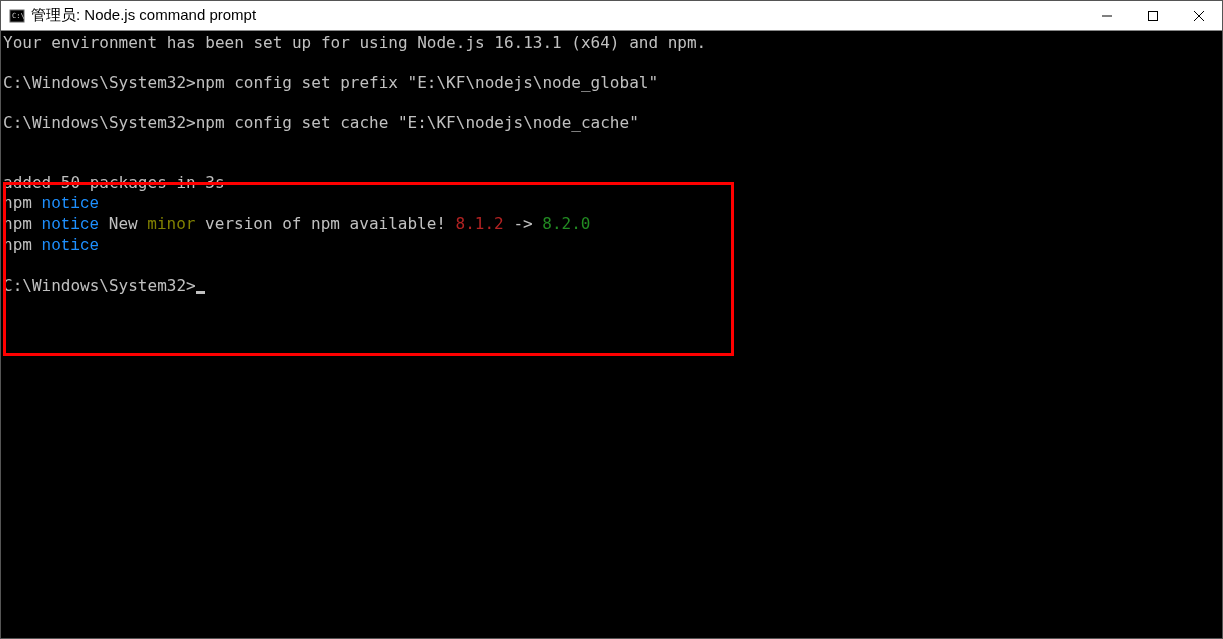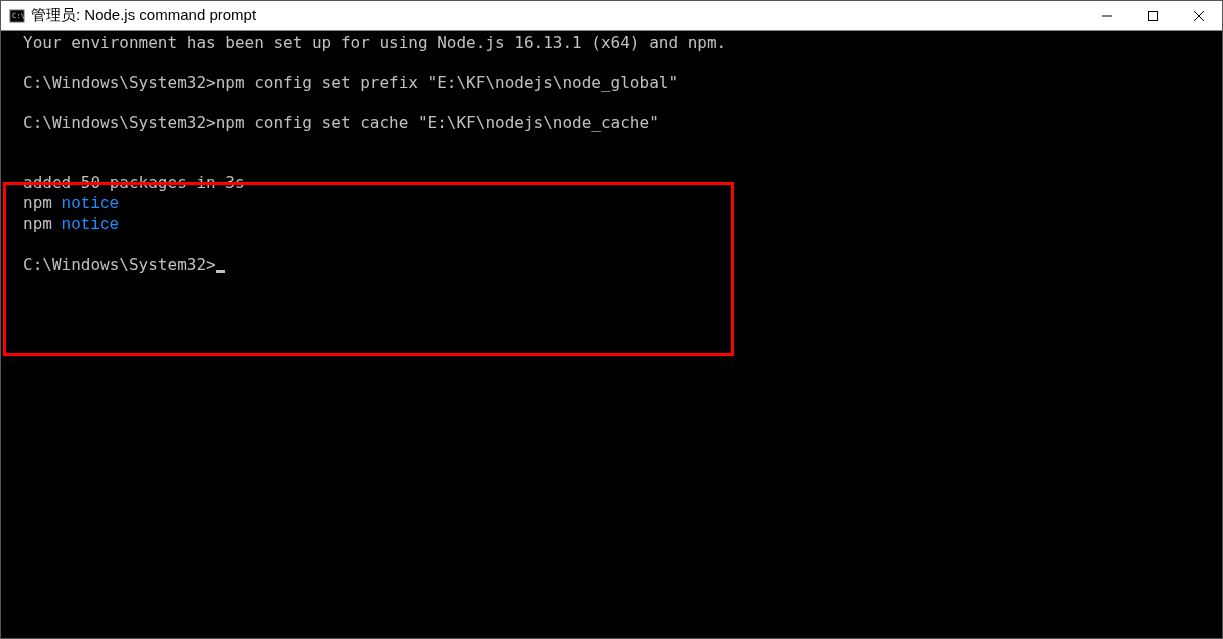--- a/index.html
+++ b/index.html
@@ -6,21 +6,21 @@
     html,body { width:1223px; height:639px; font-family:"Consolas","NSimSun","SimSun",monospace; overflow:hidden; }
     .window { width:1223px; height:639px; background:#fff; border:1px solid #555; display:flex; flex-direction:column; }
     .titlebar { height:30px; background:#fff; display:flex; align-items:center; border-bottom:1px solid #888; }
     .titlebar-left { display:flex; align-items:center; gap:6px; padding-left:8px; flex:1; min-width:0; }
     .app-icon { width:16px; height:16px; display:flex; align-items:center; justify-content:center; }
     .title-text { font-size:15px; color:#000; font-family:"Microsoft YaHei","SimSun",sans-serif; white-space:nowrap; }
     .win-controls { display:flex; height:100%; }
     .win-btn { width:46px; height:100%; display:flex; align-items:center; justify-content:center; color:#000; }
     .win-btn svg { stroke:#000; fill:none; }
     .terminal { flex:1; background:#000; padding:0 0 0 0; overflow:hidden; position:relative; font-size:16px; line-height:20px; }
-    .term-inner { padding:2px 0 0 0;margin-left:20px; }
+    .term-inner { padding:2px 0 0 0; }
     .line { white-space:pre; color:#c0c0c0; padding-left:2px; }
     .prompt { color:#c0c0c0; }
     .cmd { color:#c0c0c0; }
     .notice-tag { color:#c0c0c0; }
     .notice-word { color:#1e90ff;font-family:Liberation Mono, monospace; }
     .minor { color:#808000; }
     .ver-old { color:#b22222; }
     .arrow { color:#c0c0c0; }
     .ver-new { color:#228b22; }
     .link { color:#00b7b7; text-decoration:underline; }
@@ -76,20 +76,21 @@
 
       <div class="line"><span class="prompt">C:\Windows\System32&gt;</span><span class="cmd">npm config set cache "E:\KF\nodejs\node_cache"</span></div>
       <div class="line empty"></div>
 
       <div class="line empty"></div>
 
       <div class="line">added 50 packages in 3s</div>
 
       <div class="line"><span class="notice-tag">npm </span><span class="notice-word">notice</span></div>
 
+      <div class="line"><span class="notice-tag">npm </span><span class="notice-word">notice</span><span> New </span><span class="minor">minor</span><span> version of npm available! </span><span class="ver-old">8.1.2</span><span class="arrow"> -&gt; </span><span class="ver-new">8.2.0</span></div>
 
 
 
       <div class="line"><span class="notice-tag">npm </span><span class="notice-word">notice</span></div>
 
       <div class="line empty"></div>
 
       <div class="line"><span class="prompt">C:\Windows\System32&gt;</span><span class="cursor"></span></div>
 
     </div>

